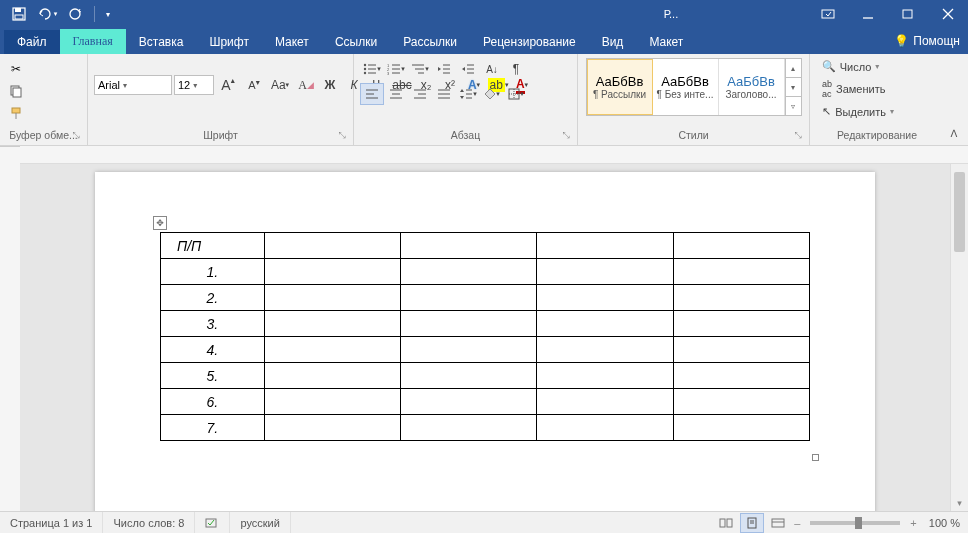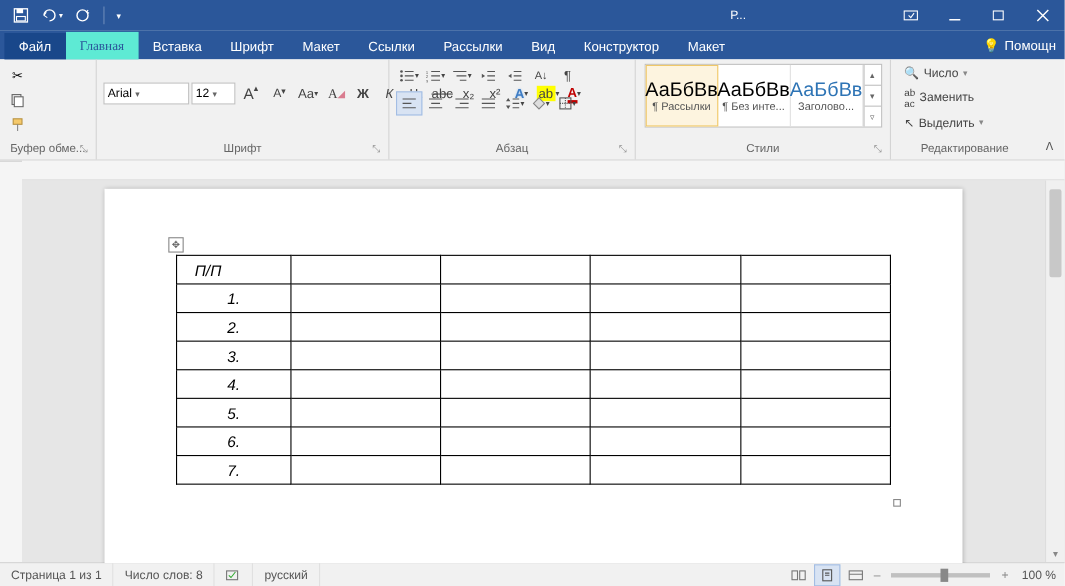--- a/index.html
+++ b/index.html
@@ -45,21 +45,21 @@
 .strike{text-decoration:line-through;}
 
 
 .para-rows { display:flex; flex-direction:column; gap:3px; padding:2px 2px; }
 .para-row { display:flex; gap:0px; }
 
 
 .gallery { display:flex; border:1px solid #c0c0c0; background:#fff; height:58px; margin:2px; }
 .style-item { width:66px; border-right:1px solid #e0e0e0; display:flex; flex-direction:column; align-items:center; justify-content:center; font-size:10px; color:#555; padding:2px; }
 .style-item.sel { border:1px solid #f0c868; background:#fdf4df; }
-.style-prev { font-size:18px; color:#000; }
+.style-prev { font-size:13px; color:#000; }
 .style-prev.blue{ color:#2e74b5;}
 .gallery-ctl { width:16px; display:flex; flex-direction:column; border-left:1px solid #c0c0c0; }
 .gallery-ctl div{ flex:1; display:flex; align-items:center; justify-content:center; font-size:8px; color:#666; border-bottom:1px solid #c0c0c0;}
 .gallery-ctl div:last-child{border-bottom:none;}
 
 
 .edit-col { display:flex; flex-direction:column; gap:2px; padding:2px 4px; font-size:11px; color:#444; }
 .edit-btn { display:flex; align-items:center; gap:4px; padding:2px 4px; }
 .edit-btn .dd{font-size:8px; color:#888;}
 
@@ -151,22 +151,22 @@
 </div>
 
 <div class="tabs">
   <div class="tab file">Файл</div>
   <div class="tab active">Главная</div>
   <div class="tab">Вставка</div>
   <div class="tab">Шрифт</div>
   <div class="tab">Макет</div>
   <div class="tab">Ссылки</div>
   <div class="tab">Рассылки</div>
+  <div class="tab">Рецензирование</div>
   <div class="tab">Вид</div>
-  <div class="tab">Конструктор</div>
   <div class="tab">Макет</div>
   <div class="share-area">
     <span>💡</span>
     <span>Помощн</span>
   </div>
 </div>
 
 <div class="ribbon">
 
   <div class="group" style="width:88px;">

